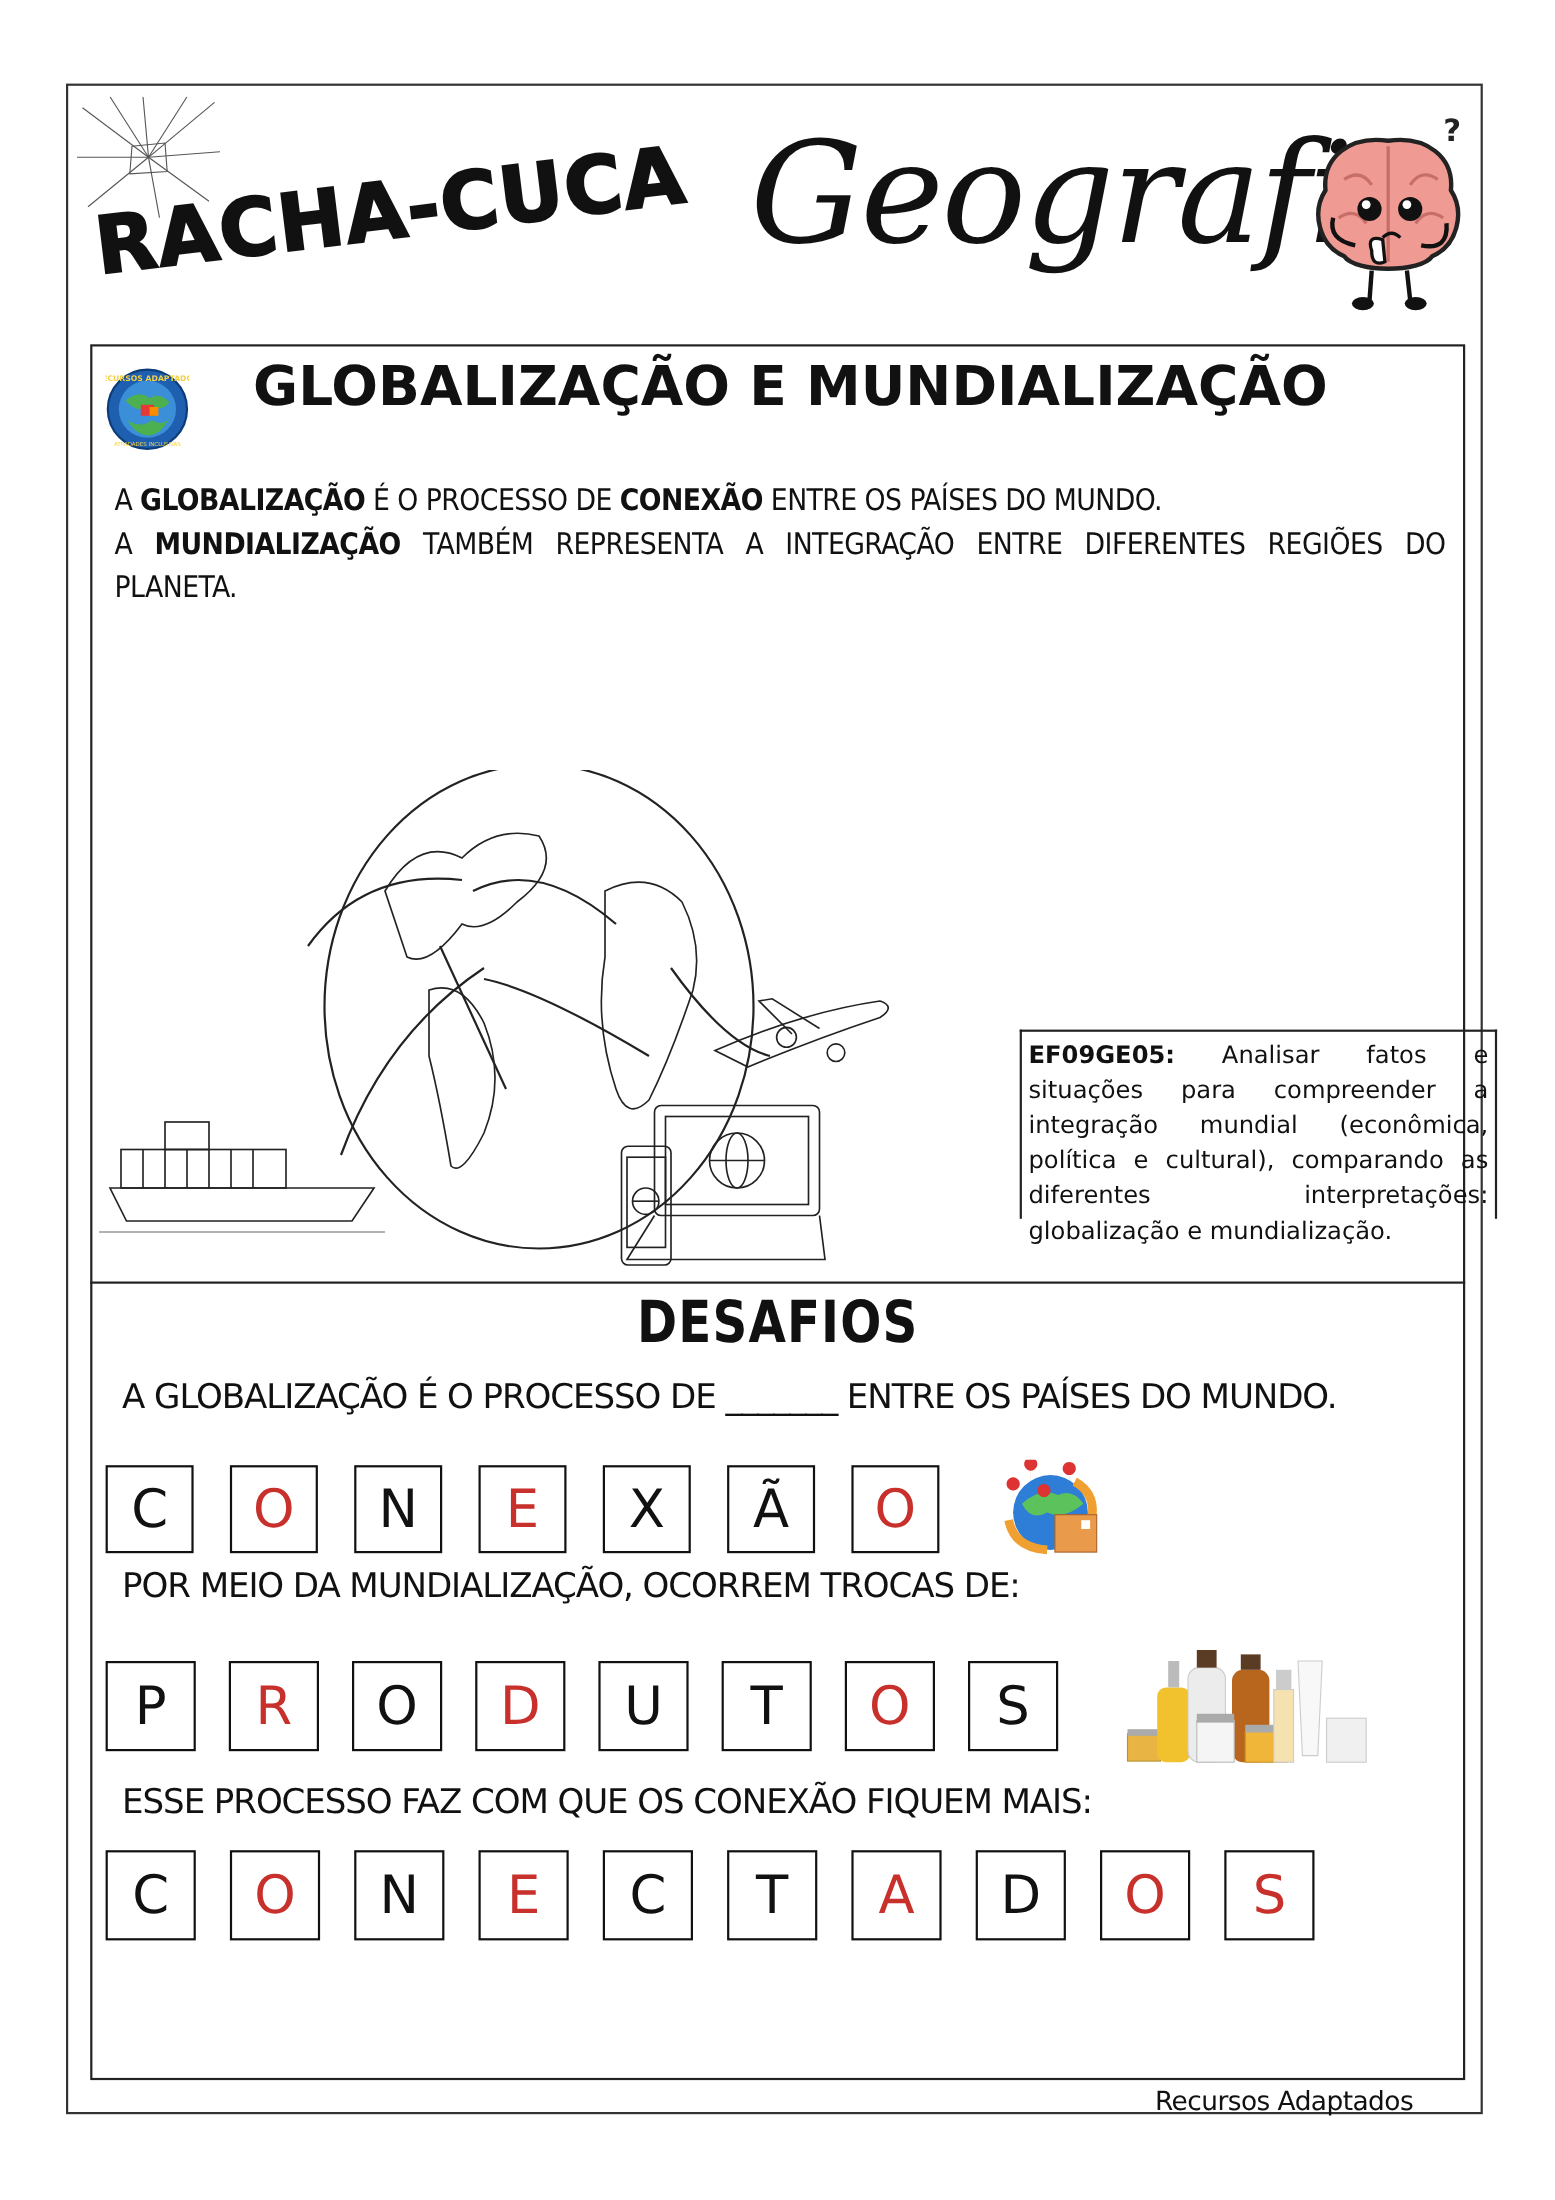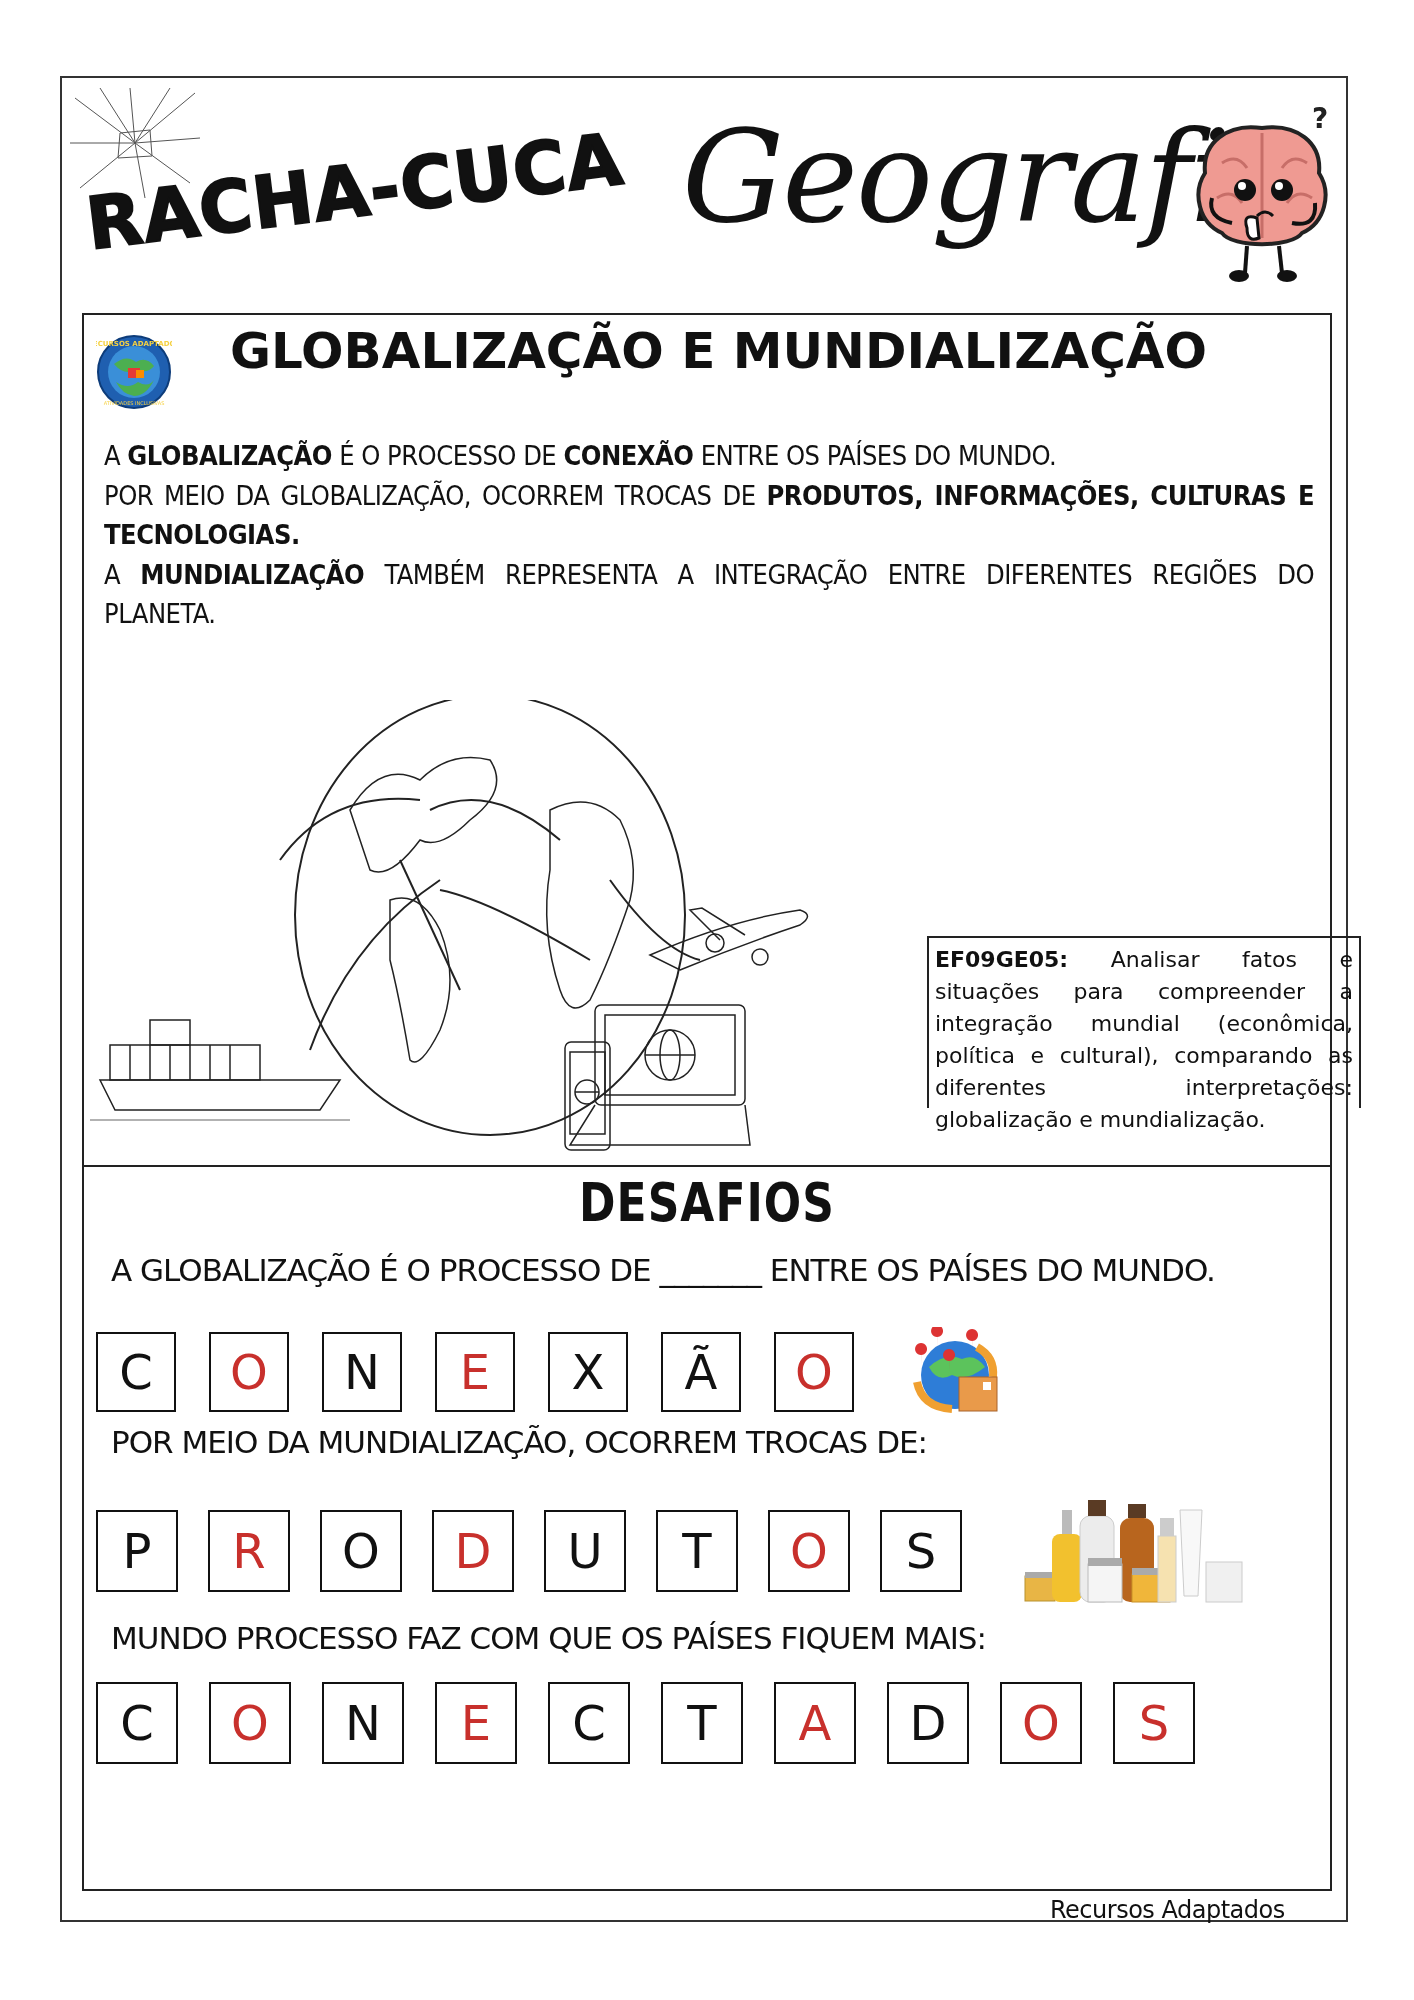--- a/index.html
+++ b/index.html
@@ -108,21 +108,20 @@
   <rect x="32" y="34" width="12" height="10" fill="#e53935"></rect>
   <rect x="40" y="36" width="8" height="8" fill="#fb8c00"></rect>
   <text x="38" y="12" font-size="7" text-anchor="middle" fill="#f5d142" font-weight="bold" font-family="DejaVu Sans, sans-serif">RECURSOS ADAPTADOS</text>
   <text x="38" y="71" font-size="5" text-anchor="middle" fill="#f5d142" font-family="DejaVu Sans, sans-serif">ATIVIDADES INCLUSIVAS</text>
 </svg>
 
 <div class="title">GLOBALIZAÇÃO E MUNDIALIZAÇÃO</div>
 
 <div class="intro">
   <p><span>A </span><b>GLOBALIZAÇÃO</b><span> É O PROCESSO DE </span><b>CONEXÃO</b><span> ENTRE OS PAÍSES DO MUNDO.</span></p>
-  <p><span>POR MEIO DA GLOBALIZAÇÃO, OCORREM TROCAS DE </span><b>PRODUTOS, INFORMAÇÕES, CULTURAS E TECNOLOGIAS.</b></p>
   <p><span>A </span><b>MUNDIALIZAÇÃO</b><span> TAMBÉM REPRESENTA A INTEGRAÇÃO ENTRE DIFERENTES REGIÕES DO PLANETA.</span></p>
 </div>
 
 <svg class="illustration" viewBox="0 0 760 460">
   <g fill="none" stroke="#222" stroke-width="2">
     <ellipse cx="400" cy="215" rx="195" ry="220"></ellipse>
     <path d="M260 110 Q290 60 330 80 Q360 50 400 60 Q420 90 380 120 Q350 150 330 140 Q300 180 280 170 Z" stroke-width="1.5"></path>
     <path d="M300 200 Q330 190 350 230 Q370 280 350 330 Q330 370 320 360 Q310 300 300 260 Z" stroke-width="1.5"></path>
     <path d="M460 110 Q500 90 530 120 Q550 160 540 200 Q520 260 500 300 Q480 320 470 290 Q450 230 460 170 Z" stroke-width="1.5"></path>
     <path d="M190 160 Q240 90 330 100" stroke-width="2"></path>
@@ -248,21 +247,21 @@
     <rect x="68" y="62" width="34" height="8" fill="#aaa"></rect>
     <rect x="112" y="78" width="38" height="28" fill="#f0b63a" stroke="#c89026"></rect>
     <rect x="112" y="72" width="38" height="7" fill="#aaa"></rect>
     <rect x="138" y="40" width="18" height="66" fill="#f6e2b0" stroke="#ccc"></rect>
     <rect x="140" y="22" width="14" height="18" fill="#ccc"></rect>
     <path d="M160 14 L182 14 L178 100 L164 100 Z" fill="#f8f8f8" stroke="#ccc"></path>
     <rect x="186" y="66" width="36" height="40" fill="#f0f0f0" stroke="#ccc"></rect>
   </svg>
 </div>
 
-<div class="q" style="top:1620px;">MUNDO PROCESSO FAZ COM QUE OS PAÍSES FIQUEM MAIS:</div>
+<div class="q" style="top:1620px;">ESSE PROCESSO FAZ COM QUE OS CONEXÃO FIQUEM MAIS:</div>
 <div class="row row3" style="top:1682px;">
   <div class="box">
       <span style="color: rgb(17, 17, 17);">C</span>
     </div>
   <div class="box">
       <span style="color: rgb(200, 48, 44);">O</span>
     </div>
   <div class="box">
       <span style="color: rgb(17, 17, 17);">N</span>
     </div>

